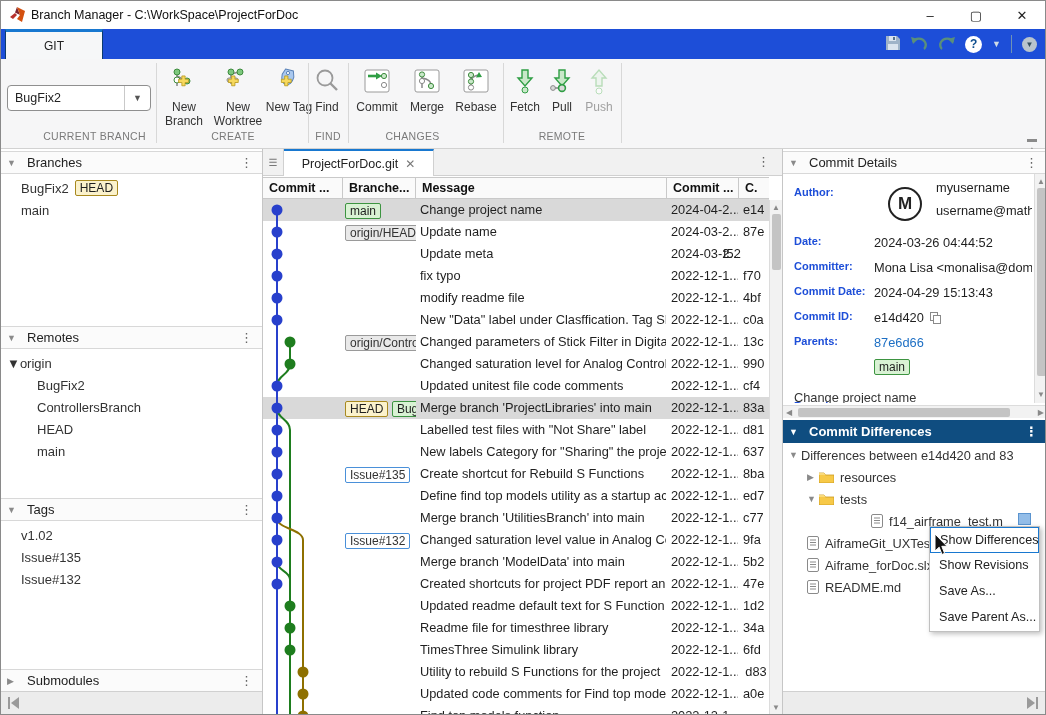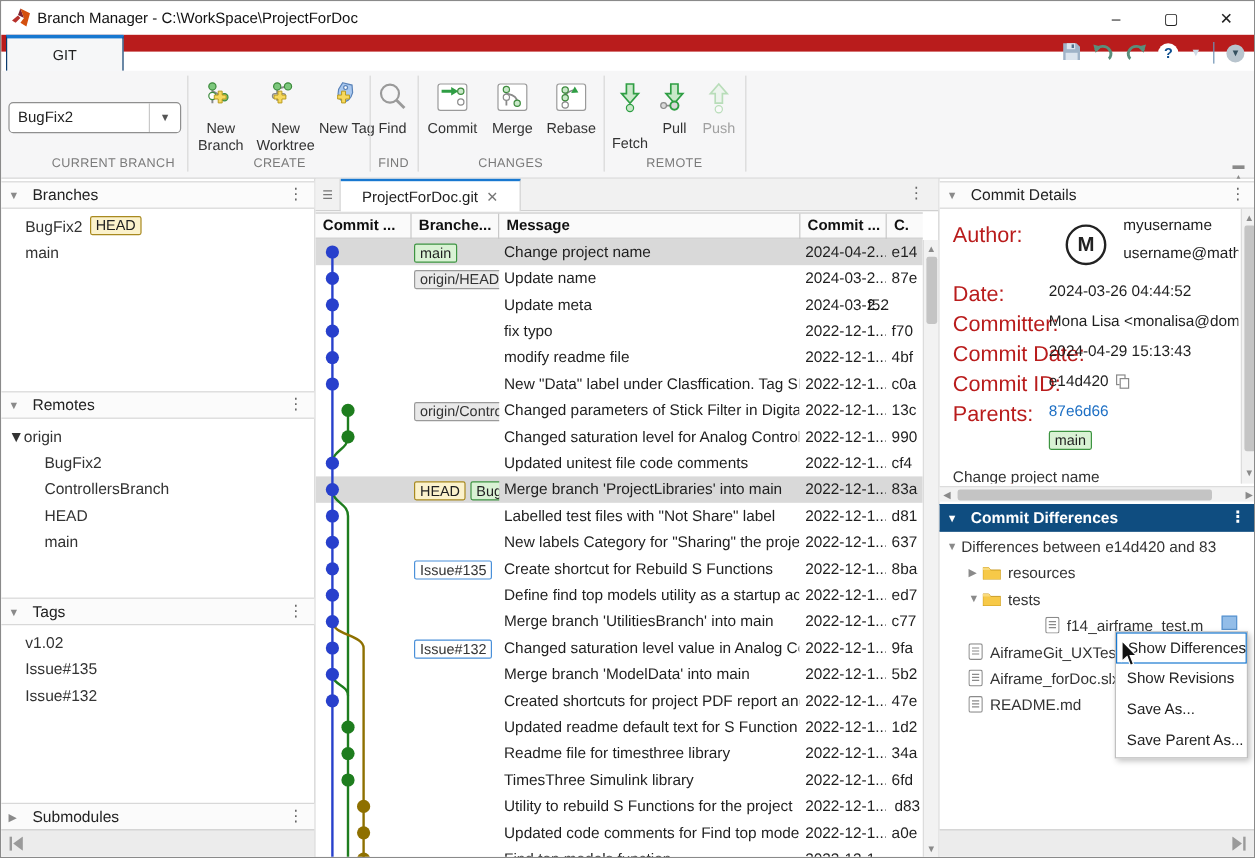--- a/index.html
+++ b/index.html
@@ -9,21 +9,21 @@
 
   
   .titlebar { position:absolute; left:0; top:0; width:100%; height:28px; background:#fff; }
   .titlebar .ttl { position:absolute; left:30px; top:7px; font-size:12.5px; color:#111; }
   .applogo { position:absolute; left:8px; top:5px; }
   .winbtns { position:absolute; right:0; top:0; height:28px; display:flex; }
   .winbtn { width:46px; height:28px; display:flex; align-items:center; justify-content:center;
             font-size:13px; color:#222; }
 
   
-  .tabstrip { position:absolute; left:0; top:28px; width:100%; height:14px; background:#b91c1c; }
+  .tabstrip { position:absolute; left:0; top:28px; width:100%; height:30px; background:#1d4ed8; }
   .git-tab { position:absolute; left:4px; top:0; width:98px; height:30px; background:#f6f7f8;
              border-top:3px solid #1878d0; border-left:1px solid #0b3c6e; border-right:1px solid #0b3c6e;
              display:flex; align-items:center; justify-content:center; font-size:12px; color:#222; }
   .qa { position:absolute; right:8px; top:0; height:30px; display:flex; align-items:center; gap:10px; }
   .qa .sep { width:1px; height:18px; background:#6f93b5; }
   .helpdot { width:17px; height:17px; border-radius:50%; background:#fff; color:#0e4e8e;
              font-weight:bold; font-size:12px; display:flex; align-items:center; justify-content:center; }
   .qacaret { color:#cfdbe6; font-size:9px; }
   .optdot { width:15px; height:15px; border-radius:50%; background:#b8c4cd; color:#35505f; font-size:8px;
             display:flex; align-items:center; justify-content:center; }
@@ -92,21 +92,21 @@
 
   .vscroll { position:absolute; background:#f2f2f2; border-left:1px solid #dcdcdc; }
   .hscroll { position:absolute; background:#f2f2f2; border-top:1px solid #dcdcdc; }
   .thumb { position:absolute; background:#c4c4c4; border-radius:2px; }
   .sarr { position:absolute; color:#8a8a8a; font-size:8px; text-align:center; width:100%; }
 
   
   .rightpanel { position:absolute; left:782px; top:148px; width:264px; height:567px; background:#fff; }
   .cd-head { top:2px; }
   .cd-body { position:absolute; left:0; top:25px; width:264px; height:229px; overflow:hidden; }
-  .fld-l { position:absolute; left:11px; font-weight:normal; font-size:18px; color:#b91c1c; }
+  .fld-l { position:absolute; left:11px; font-weight:bold; font-size:11px; color:#1d4ed8; }
   .fld-v { position:absolute; left:91px; font-size:12.8px; color:#1f1f1f; white-space:nowrap; }
   .avatar { position:absolute; left:105px; top:13px; width:34px; height:34px; border-radius:50%;
             border:2px solid #222; display:flex; align-items:center; justify-content:center;
             font-weight:bold; font-size:17px; color:#222; }
   .linkv { color:#1d6fc4; }
   .copyic { display:inline-block; margin-left:6px; position:relative; width:11px; height:12px; vertical-align:-2px; }
   .copyic i { position:absolute; border:1px solid #8a8a8a; background:#fff; width:8px; height:9px; }
   .copyic i:first-child { left:0; top:0; }
   .copyic i:last-child { left:3px; top:3px; }
 
@@ -260,24 +260,24 @@
           <rect x="3" y="4" width="24" height="22" rx="2" fill="#fff" stroke="#9a9a9a"></rect>
           <path d="M10 10 L10 22 M17 9 C13 10 10 12 10 16" stroke="#8a8a8a" stroke-width="1.5" fill="none"></path>
           <polygon points="18,6 21,11 15,11.5" fill="#2f9e44"></polygon>
           <circle cx="10" cy="9" r="2.6" fill="#c9e8c9" stroke="#3d8b3d"></circle>
           <circle cx="10" cy="15.5" r="2.6" fill="#c9e8c9" stroke="#3d8b3d"></circle>
           <circle cx="10" cy="21.5" r="2.6" fill="#fff" stroke="#8a8a8a"></circle>
         </svg>
       </span>
     <span class="rlb">Rebase</span>
   </div>
-  <div class="rib-label" style="left:347px;width:155px;">CHANGES</div>
+  <div class="rib-label" style="left:334px;width:155px;">CHANGES</div>
   <div class="rib-sep" style="left:502px;"></div>
 
-  <div class="ribbtn" style="left:498px;gap:12px;">
+  <div class="ribbtn" style="left:498px;">
     <span class="ric">
         <svg width="28" height="30" viewBox="0 0 28 30">
           <path d="M11 4h6v8h4l-7 8-7-8h4z" fill="#c9e8c9" stroke="#2f9e44" stroke-width="1.4"></path>
           <circle cx="14" cy="24" r="3" fill="#c9e8c9" stroke="#2f9e44"></circle>
         </svg>
       </span>
     <span class="rlb">Fetch</span>
   </div>
   <div class="ribbtn" style="left:535px;">
     <span class="ric">

